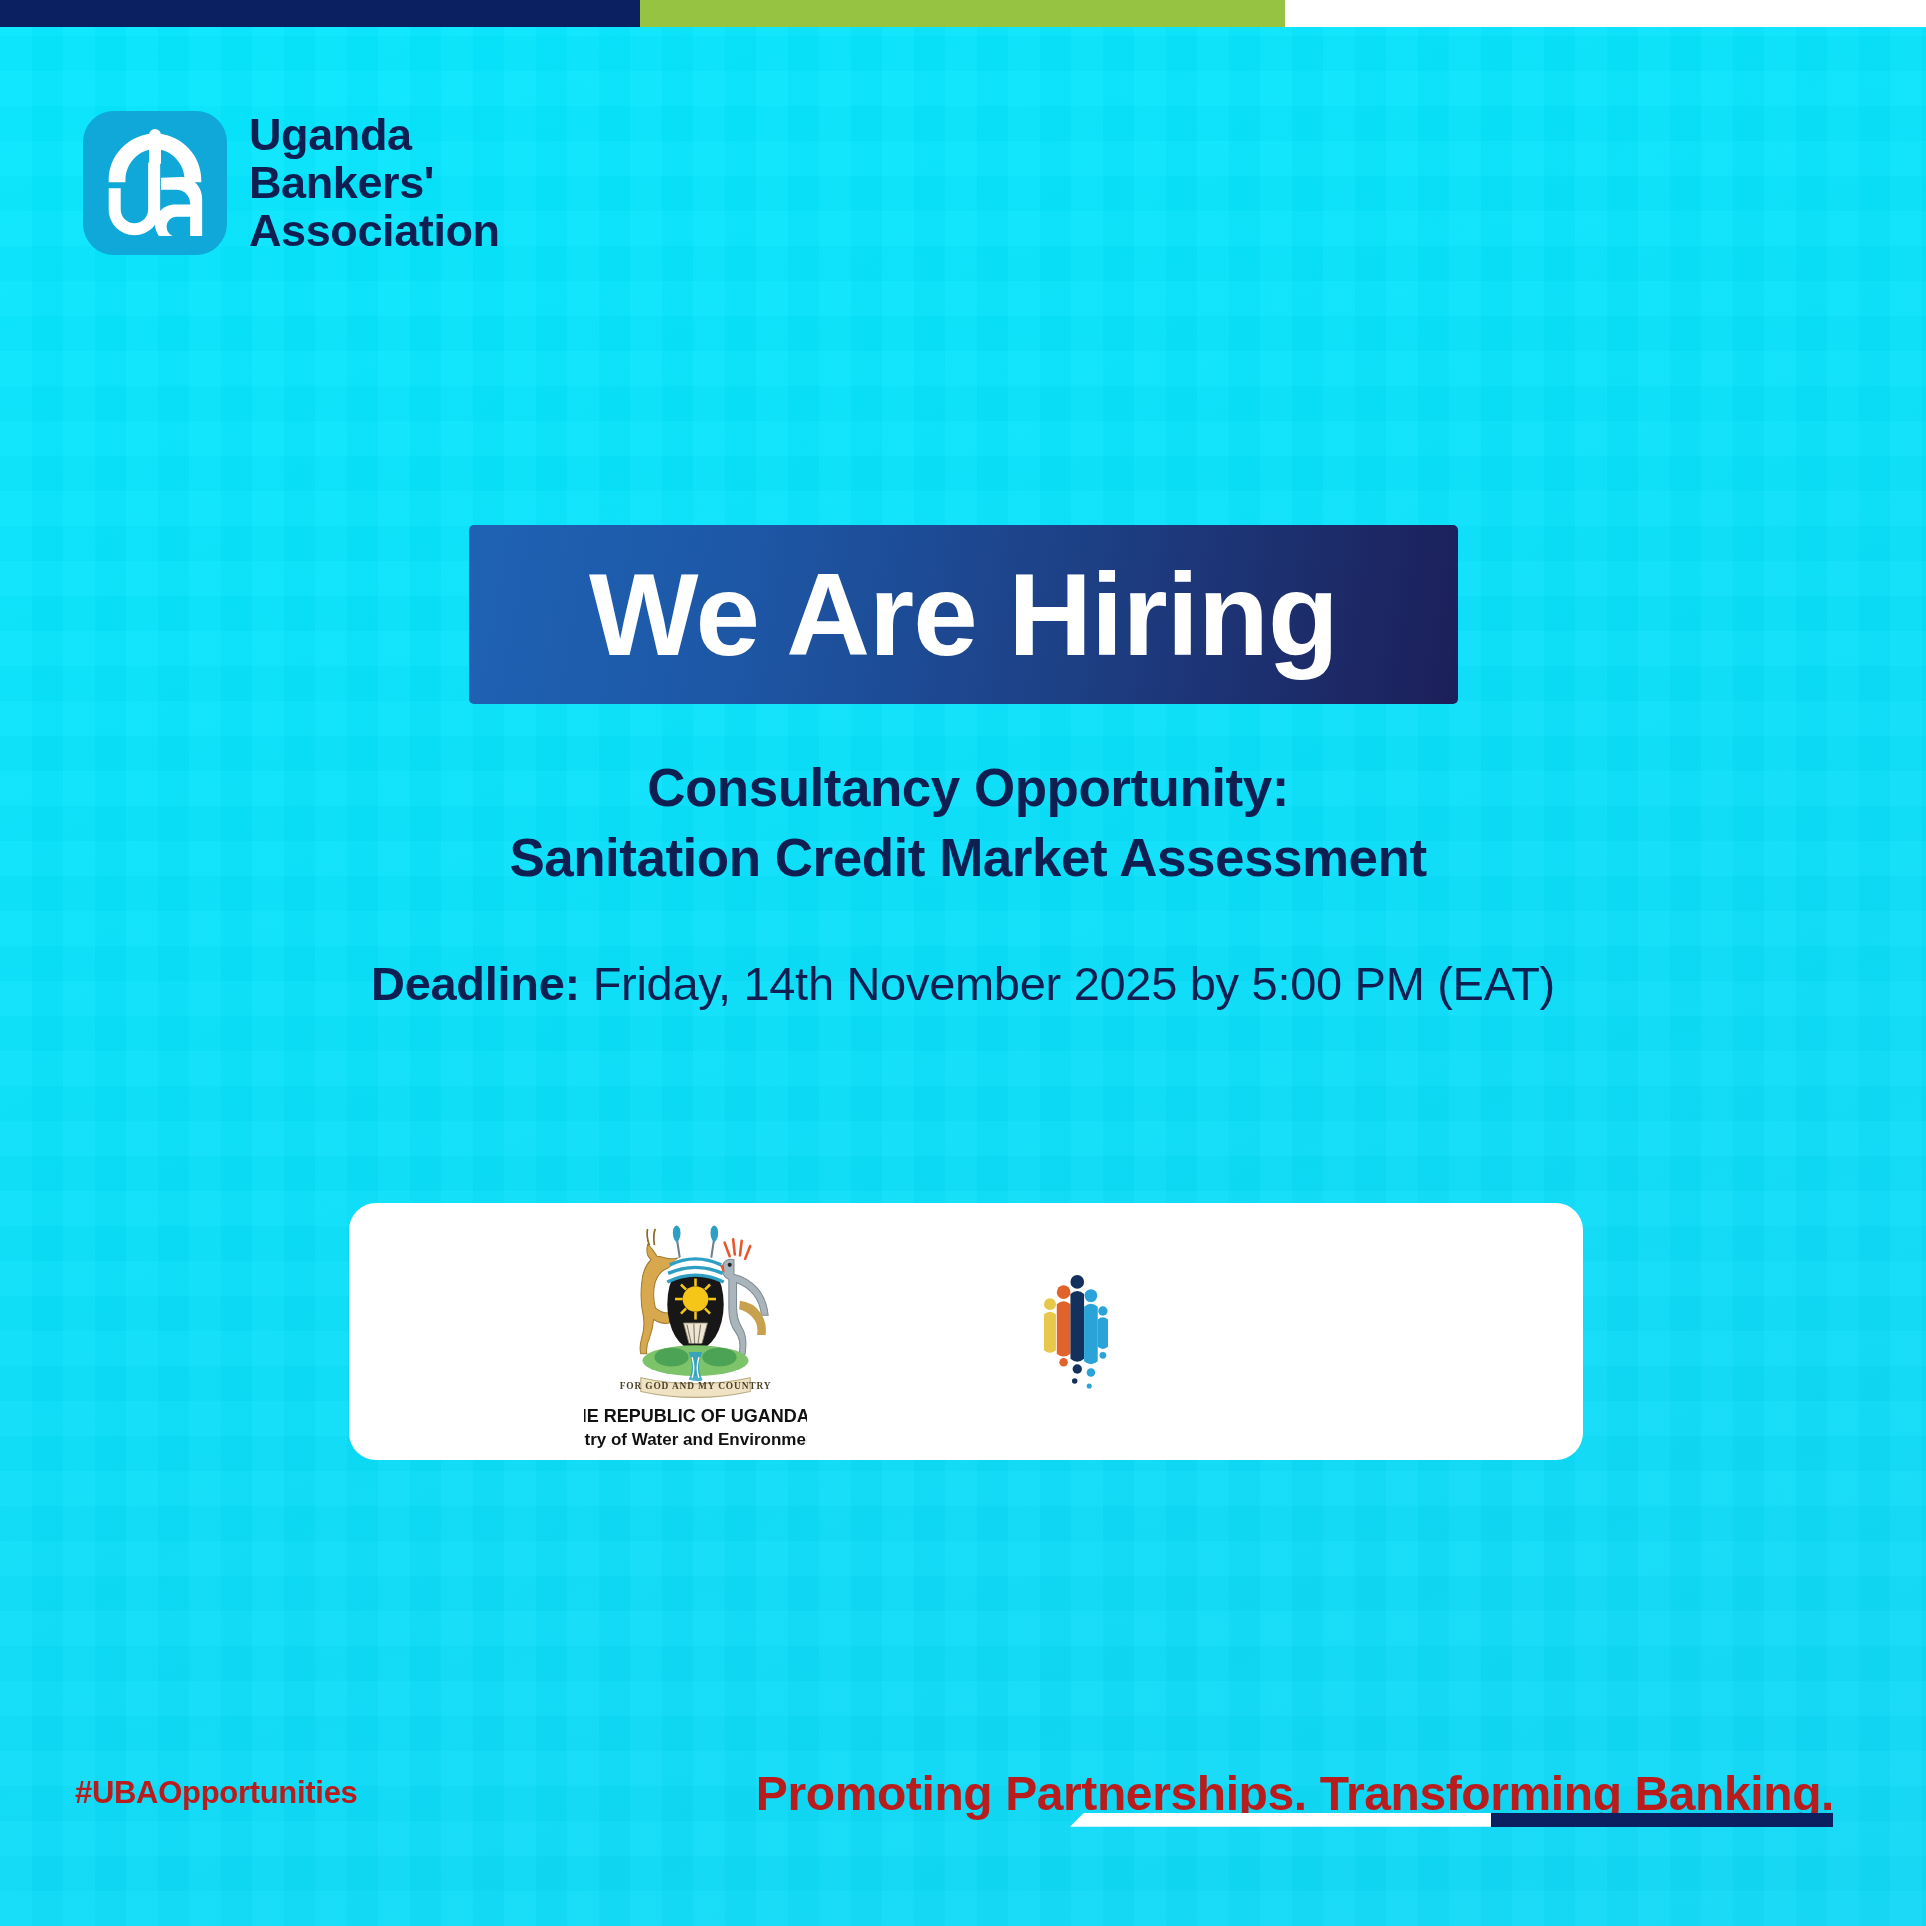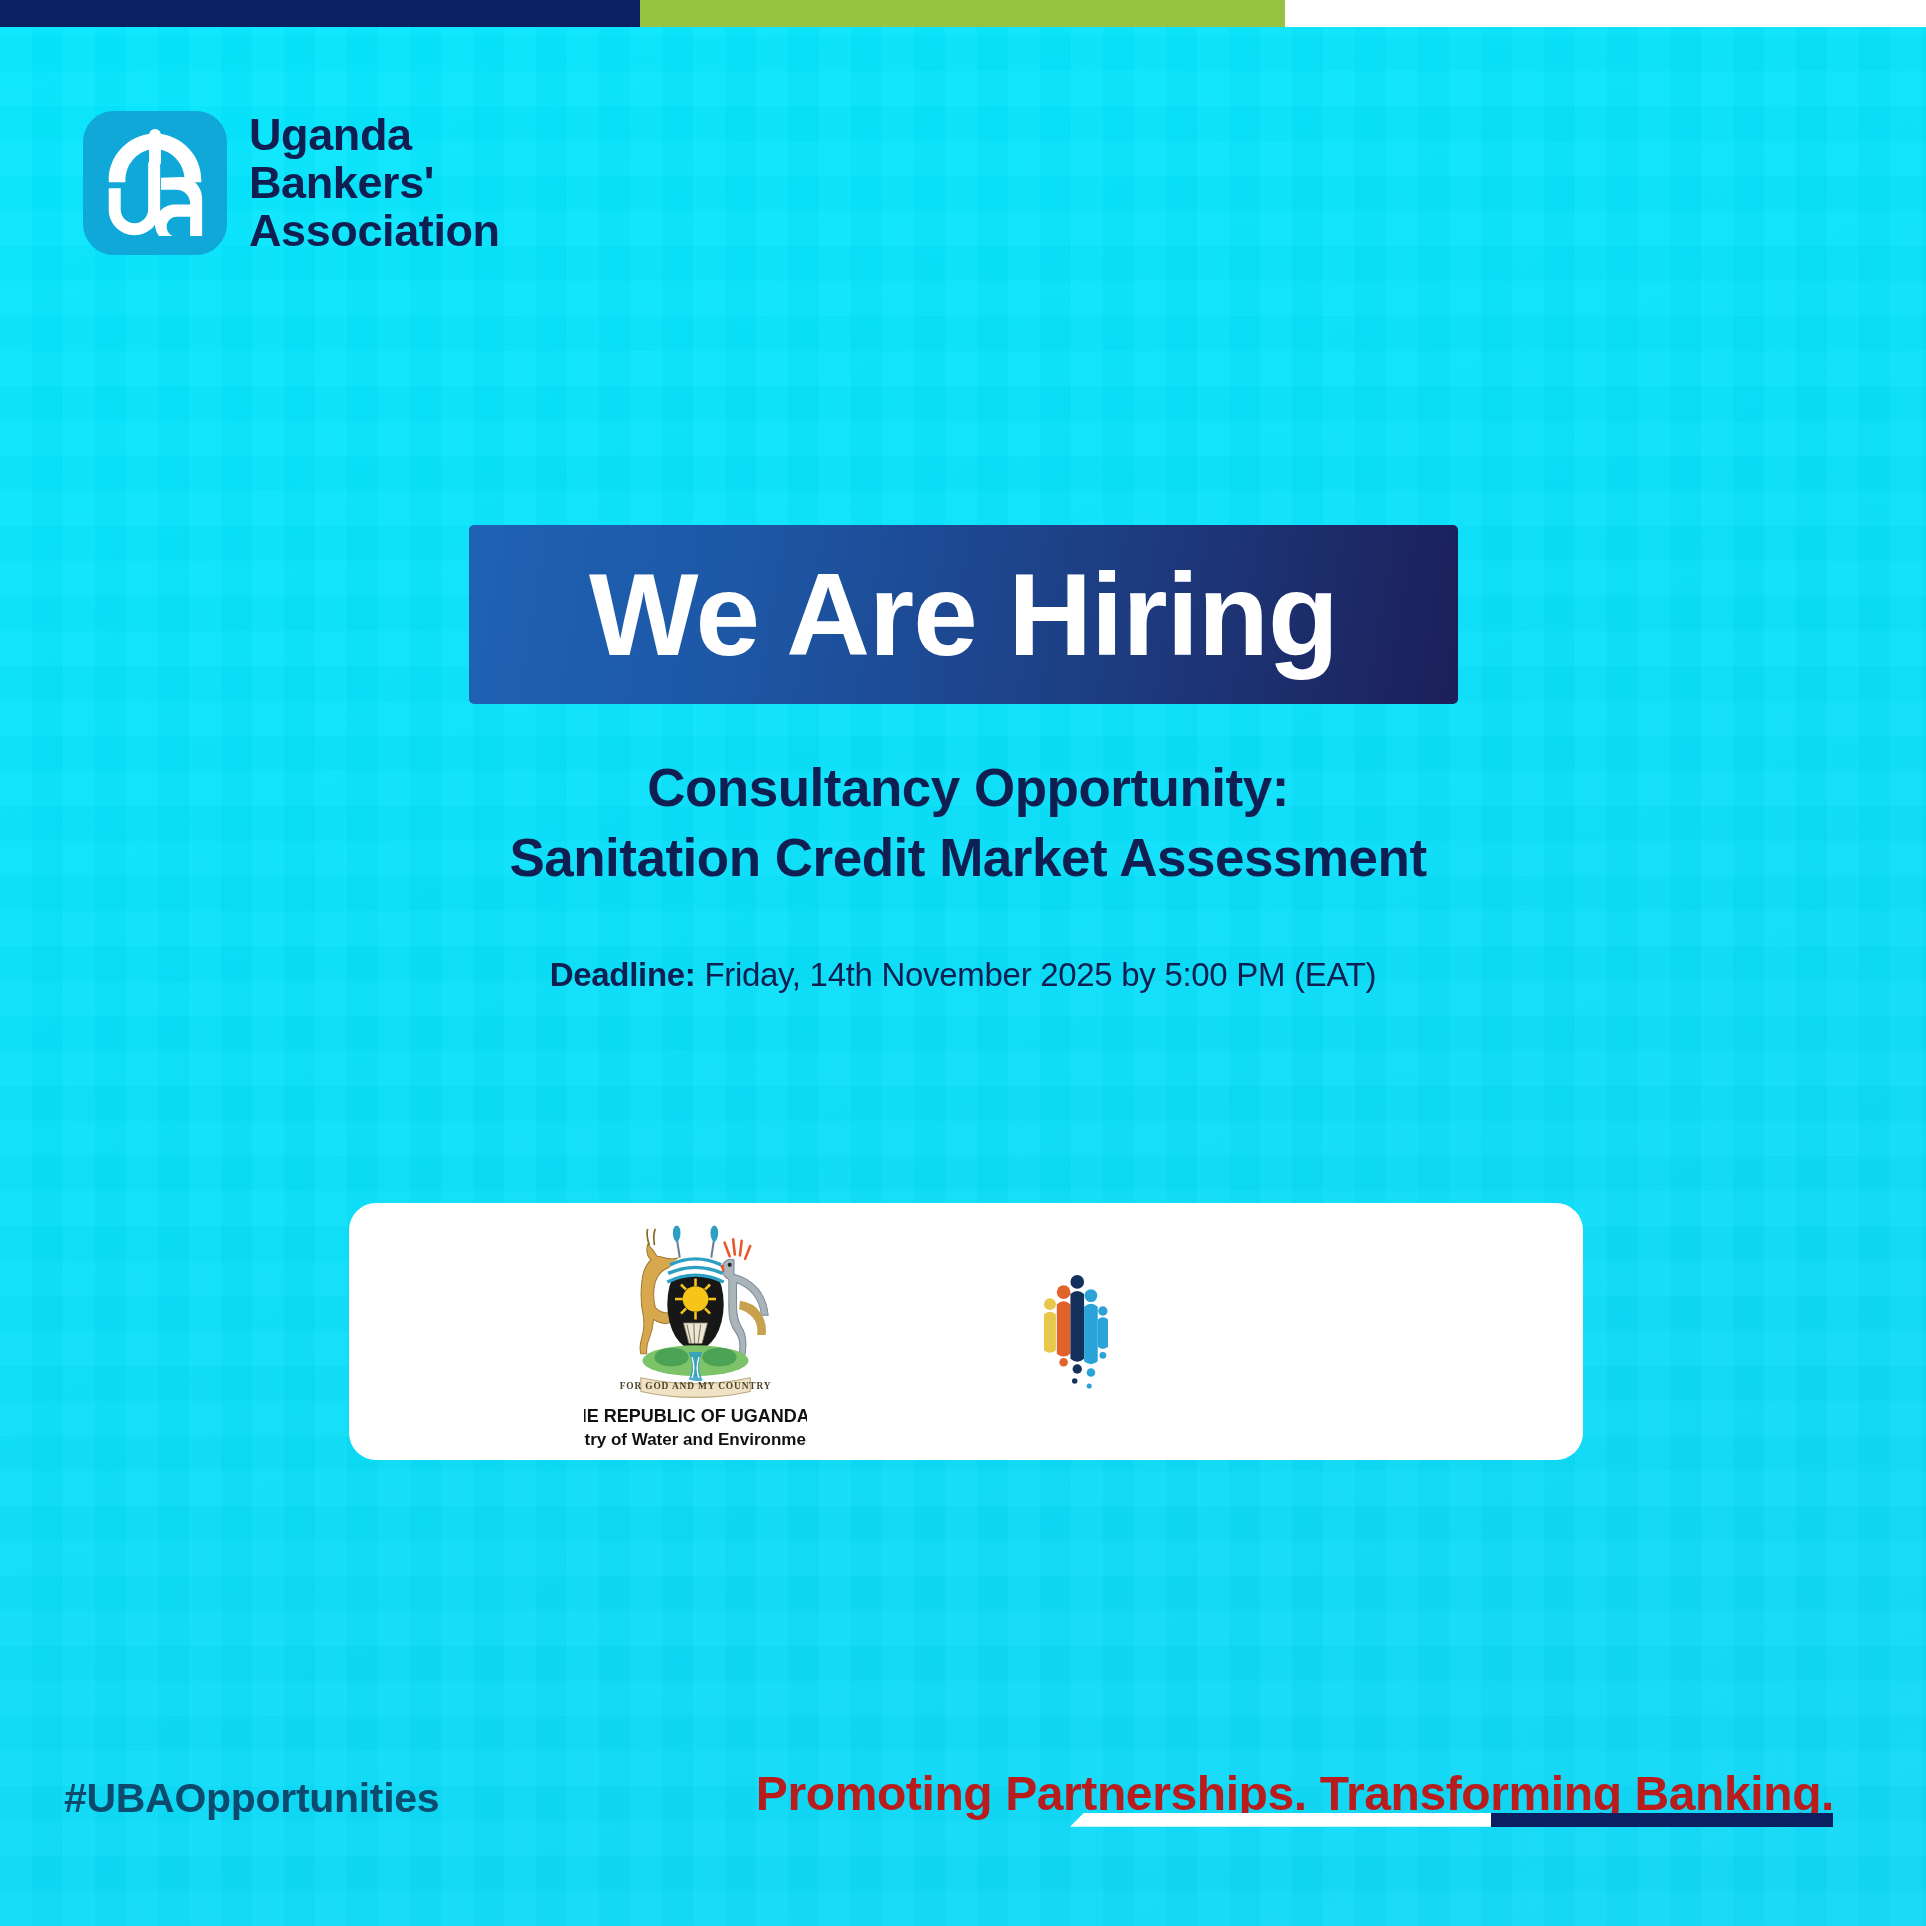--- a/index.html
+++ b/index.html
@@ -46,21 +46,21 @@
   .hiring-banner .txt{
     color:#ffffff;font-weight:bold;font-size:116px;letter-spacing:-0.9px;
     line-height:1;
   }
 
   
   .copy{position:absolute;left:0;top:753px;width:1926px;text-align:center;color:#101f52;}
   .role-line{font-weight:bold;font-size:53px;line-height:1.33;letter-spacing:-0.5px;margin-left:10px;}
   .visit-line{font-size:47px;margin-top:58px;letter-spacing:-0.3px;}
   .visit-line b{font-weight:bold;}
-  .deadline-line{font-size:33px;margin-top:62px;letter-spacing:-0.3px;}
+  .deadline-line{font-size:47px;margin-top:62px;letter-spacing:-0.3px;}
   .deadline-line b{font-weight:bold;}
 
   
   .partner-panel{
     position:absolute;left:349px;top:1203px;width:1234px;height:257px;
     background:#ffffff;border-radius:27px;overflow:hidden;
   }
   .partner-inner{position:absolute;inset:0;}
 
   .gov-logo{position:absolute;left:235px;top:19px;width:223px;height:240px;overflow:hidden;}
@@ -74,22 +74,22 @@
     color:#111111;font-weight:bold;font-size:17px;line-height:1.0;white-space:nowrap;
   }
 
   .wfp-logo{position:absolute;left:689px;top:67px;display:flex;align-items:center;gap:19px;}
   .wfp-text{display:flex;flex-direction:column;}
   .wfp-name{font-size:38px;color:#0d0d0d;letter-spacing:-0.4px;line-height:1;}
   .wfp-country{font-size:20.5px;color:#8a8a8a;letter-spacing:4.3px;margin-top:9.4px;line-height:1;}
 
   
   .hashtag{
-    position:absolute;left:64px;top:1775px;
-    color:#0c4a6e;font-weight:bold;font-size:41px;letter-spacing:-0.3px;
+    position:absolute;left:75px;top:1775px;
+    color:#b91c1c;font-weight:bold;font-size:31px;letter-spacing:-0.3px;
   }
   .tagline{
     position:absolute;right:92px;top:1766px;
     color:#b91c1c;font-weight:bold;font-size:48px;letter-spacing:-0.4px;white-space:nowrap;
   }
   .footer-bars{position:absolute;left:1070px;top:1813px;width:764px;height:13.7px;}
   .bar-white{
     position:absolute;left:0;top:0;width:421px;height:13.7px;background:#ffffff;
     clip-path:polygon(13.7px 0, 100% 0, 100% 100%, 0 100%);
   }

